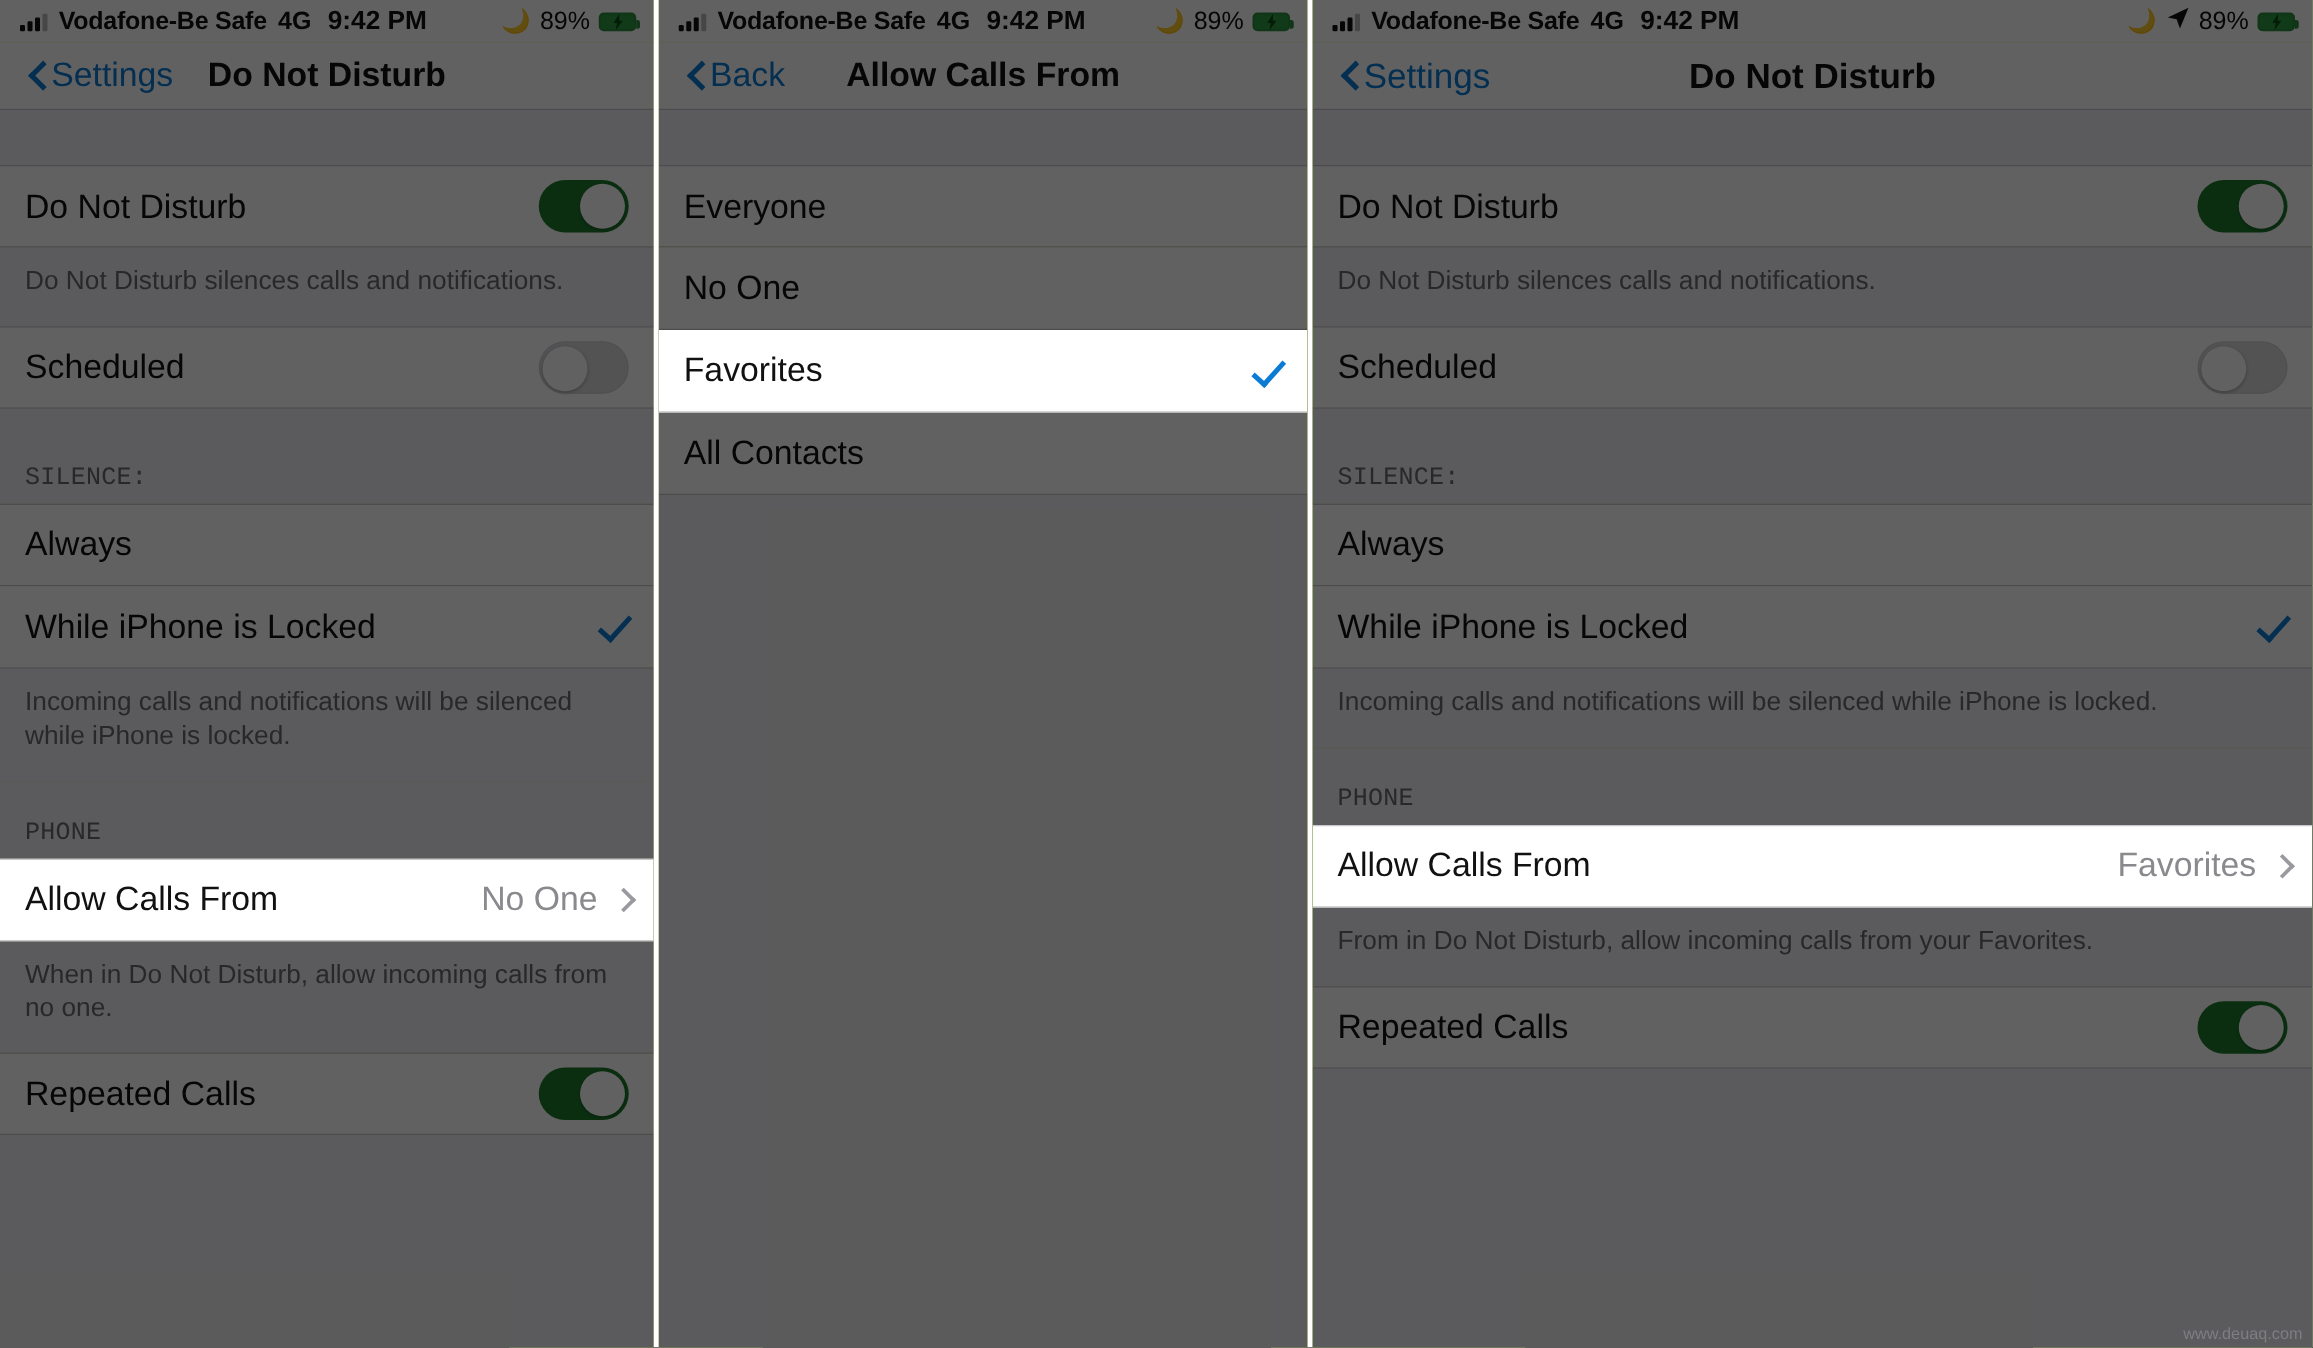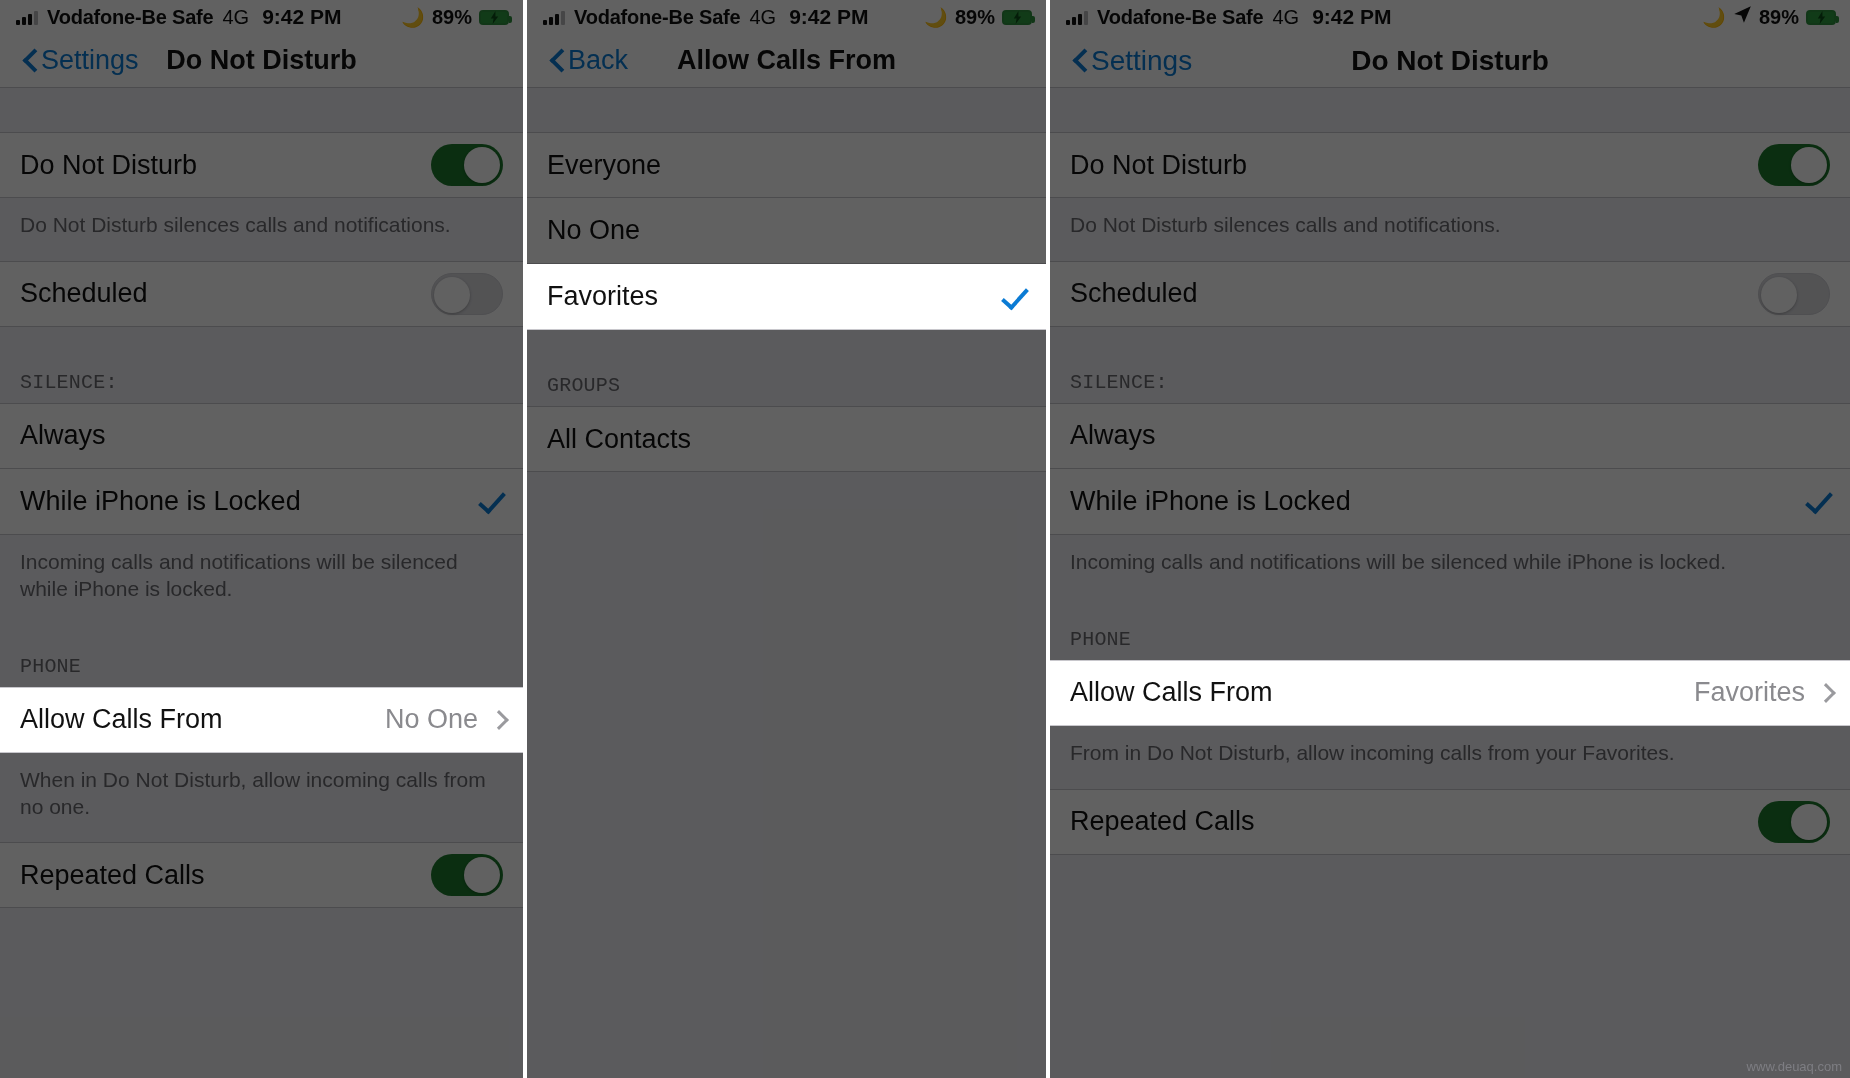--- a/index.html
+++ b/index.html
@@ -41,24 +41,24 @@
   }
   .sb-left { display: flex; align-items: center; gap: 9px; }
   .sb-right { margin-left: auto; display: flex; align-items: center; gap: 7px; }
   .bars { display: flex; align-items: flex-end; gap: 2px; height: 15px; }
   .bars i { width: 4px; background: #111; border-radius: 1px; display: block; }
   .bars i:nth-child(1){height:5px}
   .bars i:nth-child(2){height:8px}
   .bars i:nth-child(3){height:11px}
   .bars i:nth-child(4){height:14px; background:#b9b9bb}
   .carrier { font-size: 20px; font-weight: bold; letter-spacing:-0.2px; }
-  .net { font-size: 20px; font-weight: normal; }
+  .net { font-size: 20px; font-weight: bold; }
   .clock { font-size: 21px; font-weight: bold; margin-left:4px; }
   .moon { font-size: 19px; color: #3c3c3e; line-height:1; }
-  .batt-pct { font-size: 20px; font-weight: bold; }
+  .batt-pct { font-size: 20px; font-weight: normal; }
   .batt {
     width: 30px; height: 15px; border: 2px solid #2f8f3e;
     border-radius: 4px; position: relative; display:flex;
     align-items:center; justify-content:center;
     background: #2f9c40;
   }
   .batt::after {
     content:""; position:absolute; right:-5px; top:4px;
     width:3px; height:7px; background:#2f8f3e; border-radius:0 2px 2px 0;
   }
@@ -309,21 +309,20 @@
         <span class="label">Everyone</span>
       </div>
       <div class="row">
         <span class="label">No One</span>
       </div>
       <div class="row highlight">
         <span class="label">Favorites</span>
         <span class="check"></span>
       </div>
 
-      <div class="section-header">GROUPS</div>
 
       <div class="row">
         <span class="label">All Contacts</span>
       </div>
 
       <div class="filler"></div>
     </div>
   </div>
 
   <div class="gutter"></div>

